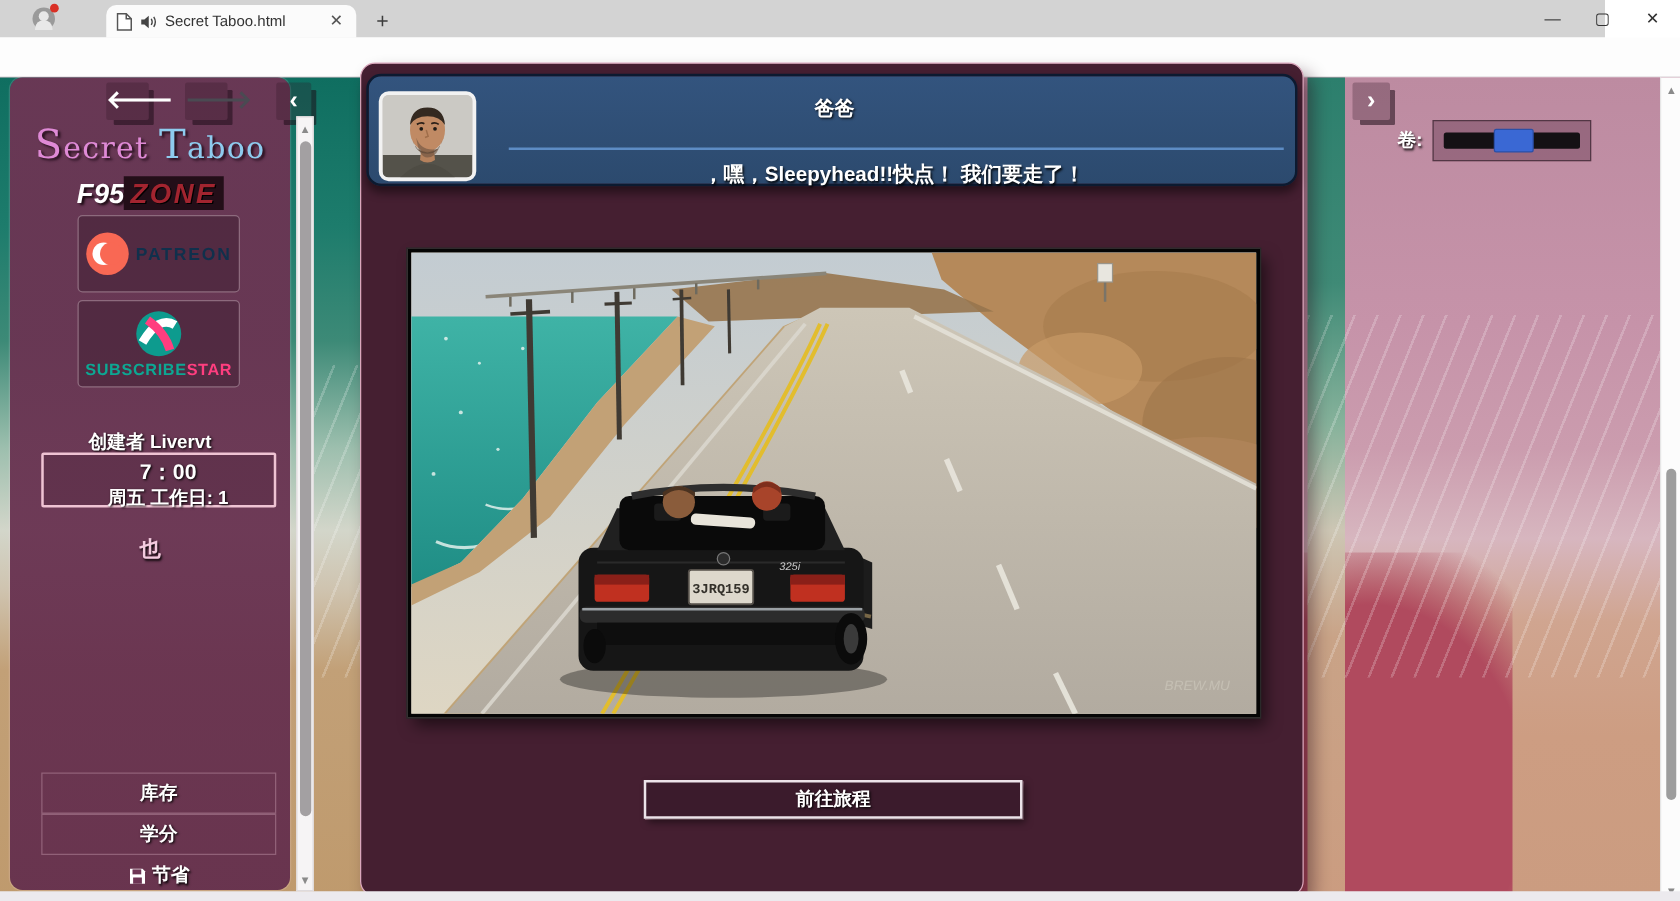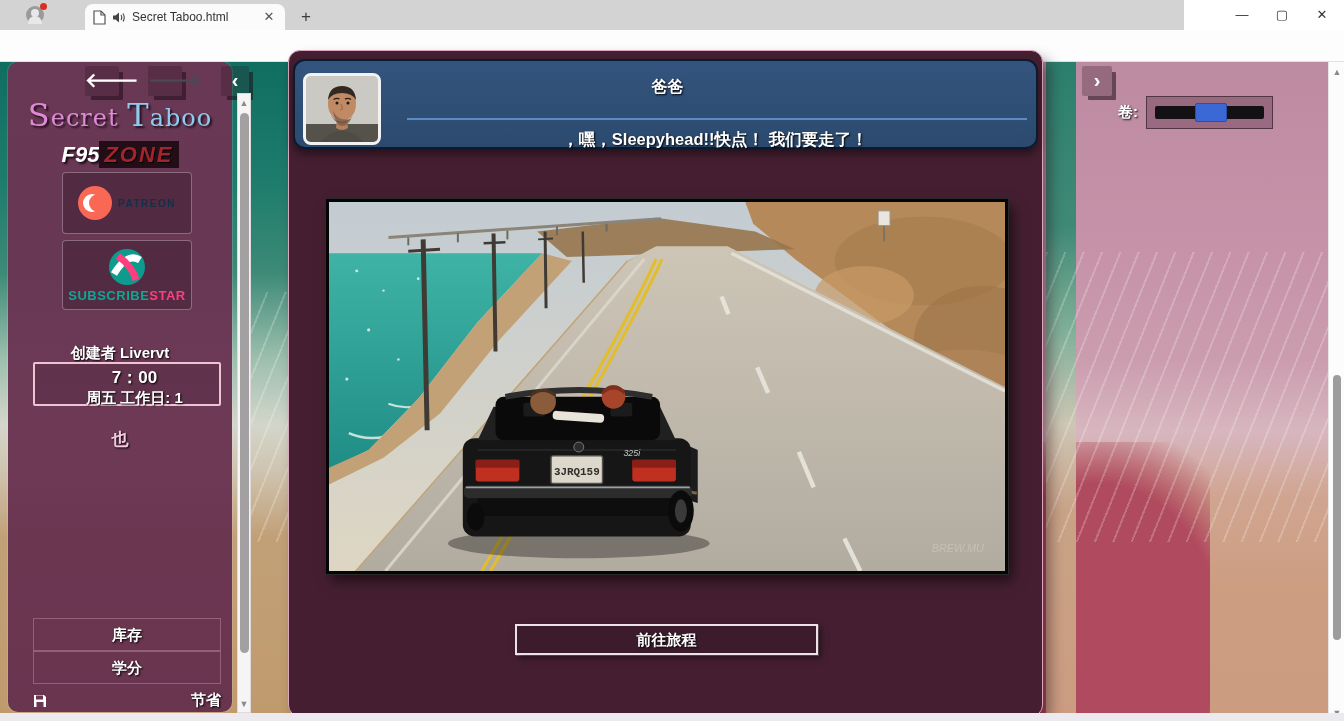--- a/index.html
+++ b/index.html
@@ -3,21 +3,21 @@
 <meta charset="utf-8">
 <title>Secret Taboo.html</title>
 <style>
   * { margin:0; padding:0; box-sizing:border-box; }
   html,body { width:1344px; height:721px; overflow:hidden; background:#fff;
     font-family:"Liberation Sans", sans-serif; }
   #stage { position:absolute; left:0; top:0; width:1344px; height:721px; overflow:hidden; }
   .abs { position:absolute; }
 
   
-  #titlebar { left:0; top:0; width:1184px; height:30px; background:#d3d3d3; }
+  #titlebar { left:0; top:0; width:1284px; height:30px; background:#d3d3d3; }
   #profile-avatar { left:26px; top:6px; width:18px; height:18px; border-radius:50%;
     background:#9a9a9a; }
   #profile-avatar::before { content:""; position:absolute; left:5px; top:3px; width:8px; height:8px;
     border-radius:50%; background:#e8e8e8; }
   #profile-avatar::after { content:""; position:absolute; left:2px; top:10px; width:14px; height:8px;
     border-radius:7px 7px 0 0; background:#e8e8e8; }
   #profile-dot { left:40px; top:3px; width:7px; height:7px; border-radius:50%; background:#d93025; }
   #workspace-icon { left:112px; top:7px; width:15px; height:15px; border:2px solid #3c3c3c;
     border-radius:4px; }
   .tab { left:85px; top:4px; width:200px; height:26px; background:#fbfbfb;
@@ -87,41 +87,41 @@
     text-shadow:1px 1px 0 #000; }
   .side-link { left:54px; width:130px; background:rgba(32,13,25,0.30);
     border:1px solid rgba(190,160,175,0.55); border-radius:4px; display:flex;
     flex-direction:column; align-items:center; justify-content:center; }
   #patreon-btn { top:110px; height:62px; flex-direction:row; gap:6px; }
   #patreon-coin { width:34px; height:34px; border-radius:50%; background:#f96854; position:relative; }
   #patreon-coin::before { content:""; position:absolute; left:5px; top:8px; width:18px; height:18px;
     border-radius:50%; background:#fff; }
   #patreon-coin::after { content:""; position:absolute; left:11px; top:8px; width:18px; height:18px;
     border-radius:50%; background:#f96854; }
-  #patreon-label { font-size:10px; font-weight:bold; letter-spacing:1.5px; color:#10304c; }
+  #patreon-label { font-size:14px; font-weight:bold; letter-spacing:1.5px; color:#10304c; }
   #substar-btn { top:178px; height:70px; gap:2px; }
   #substar-label { font-size:13px; font-weight:bold; letter-spacing:.5px; }
   #substar-label .p1 { color:#0da793; } #substar-label .p2 { color:#ff3e7f; }
   #creator-line { left:14px; top:282px; width:196px; text-align:center; color:#fff;
     font-weight:bold; font-size:15px; text-shadow:1px 1px 2px #000; }
   .side-box { left:25px; width:188px; border:2px solid #efc3d3; border-radius:2px;
     background:rgba(52,20,40,0.18); text-align:center; color:#fff; font-weight:bold;
     text-shadow:1px 1px 2px #000;padding-left:15px; }
   #time-box { top:300px; height:44px; padding-top:2px; }
   #time-line { font-size:17px; } #day-line { font-size:15px; }
   #also-label { left:14px; top:366px; width:196px; text-align:center; color:#f3cade;
     font-weight:bold; font-size:17px; text-shadow:1px 1px 2px #000; }
   #stats-box { top:400px; height:112px; padding-top:3px; }
   .stat-row { font-size:15.5px; line-height:21px; font-weight:bold; text-shadow:1px 1px 2px #000; }
   .menu-box { left:25px; width:188px; height:33px; border:1px solid rgba(240,200,216,0.30);
     text-align:center; color:#fff; font-weight:bold; font-size:15px; line-height:31px;
     text-shadow:1px 1px 2px #000; }
   #save-row { left:25px; top:629px; width:188px; text-align:center; color:#fff;
     font-weight:bold; font-size:15px; text-shadow:1px 1px 2px #000; display:flex;
-    align-items:center; justify-content:space-between; gap:5px;font-family:Liberation Serif, serif; }
+    align-items:center; justify-content:center; gap:5px;font-family:Liberation Serif, serif; }
 
   
   #side-scroll { left:237px; top:31px; width:14px; height:620px; background:#f6f4f5;
     border:1px solid #dedadc; }
   .scroll-arrow { width:12px; text-align:center; color:#8a8a8a; font-size:9px; line-height:12px; }
   #side-thumb { left:2px; top:19px; width:9px; height:540px; background:#a3a0a2; border-radius:5px; }
 
   
   #main-panel { left:288px; top:-12px; width:755px; height:667px; background:#451f31;
     border:1px solid #dba8bd; border-radius:12px; box-shadow:7px 9px 14px rgba(40,10,25,0.45);padding-left:16px; }

